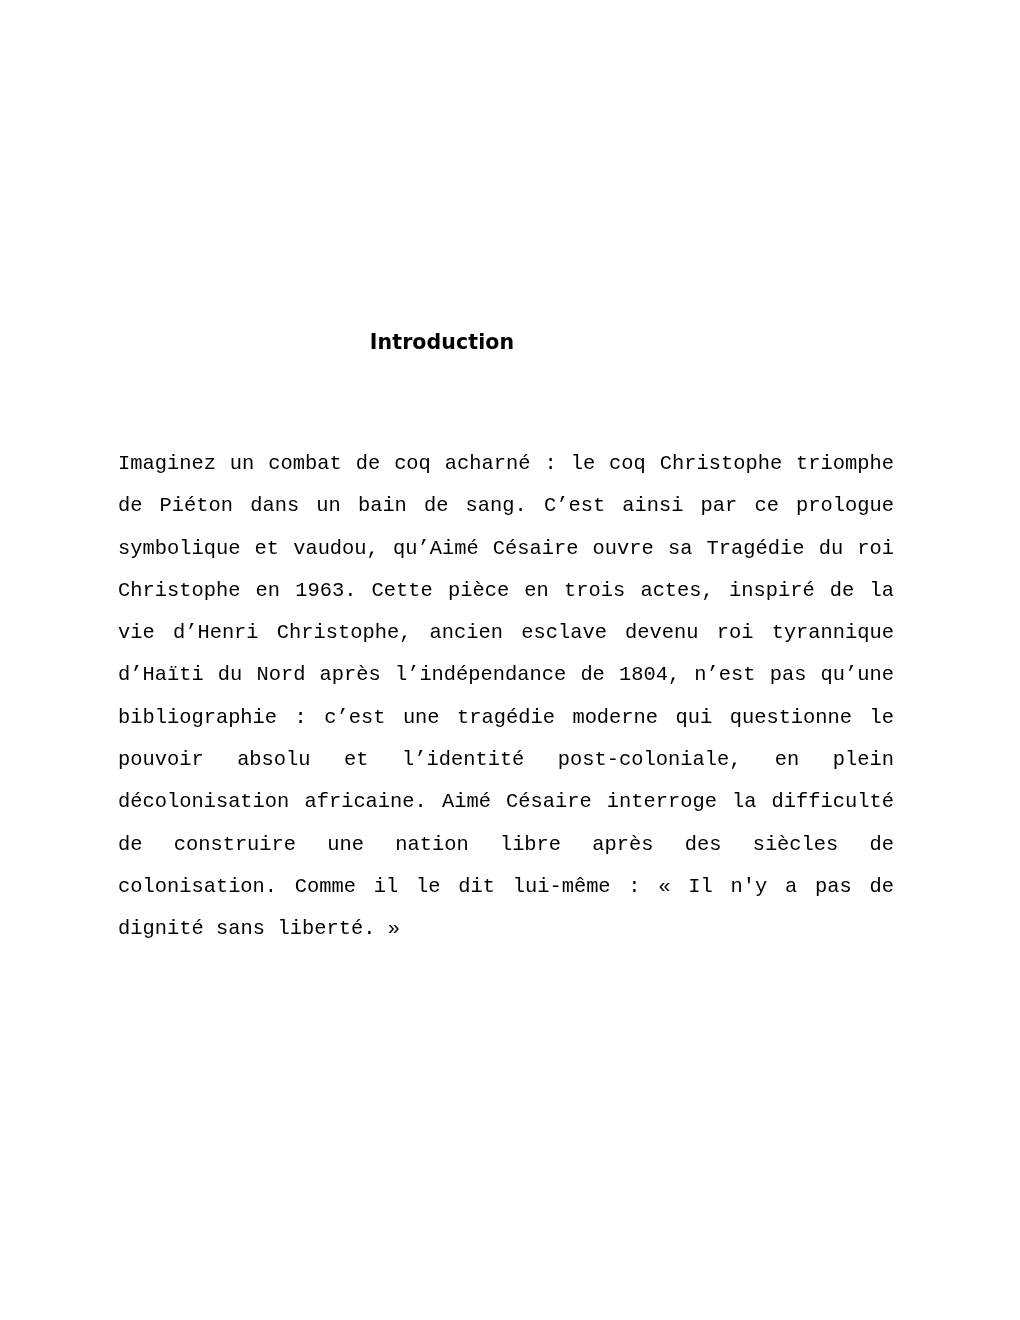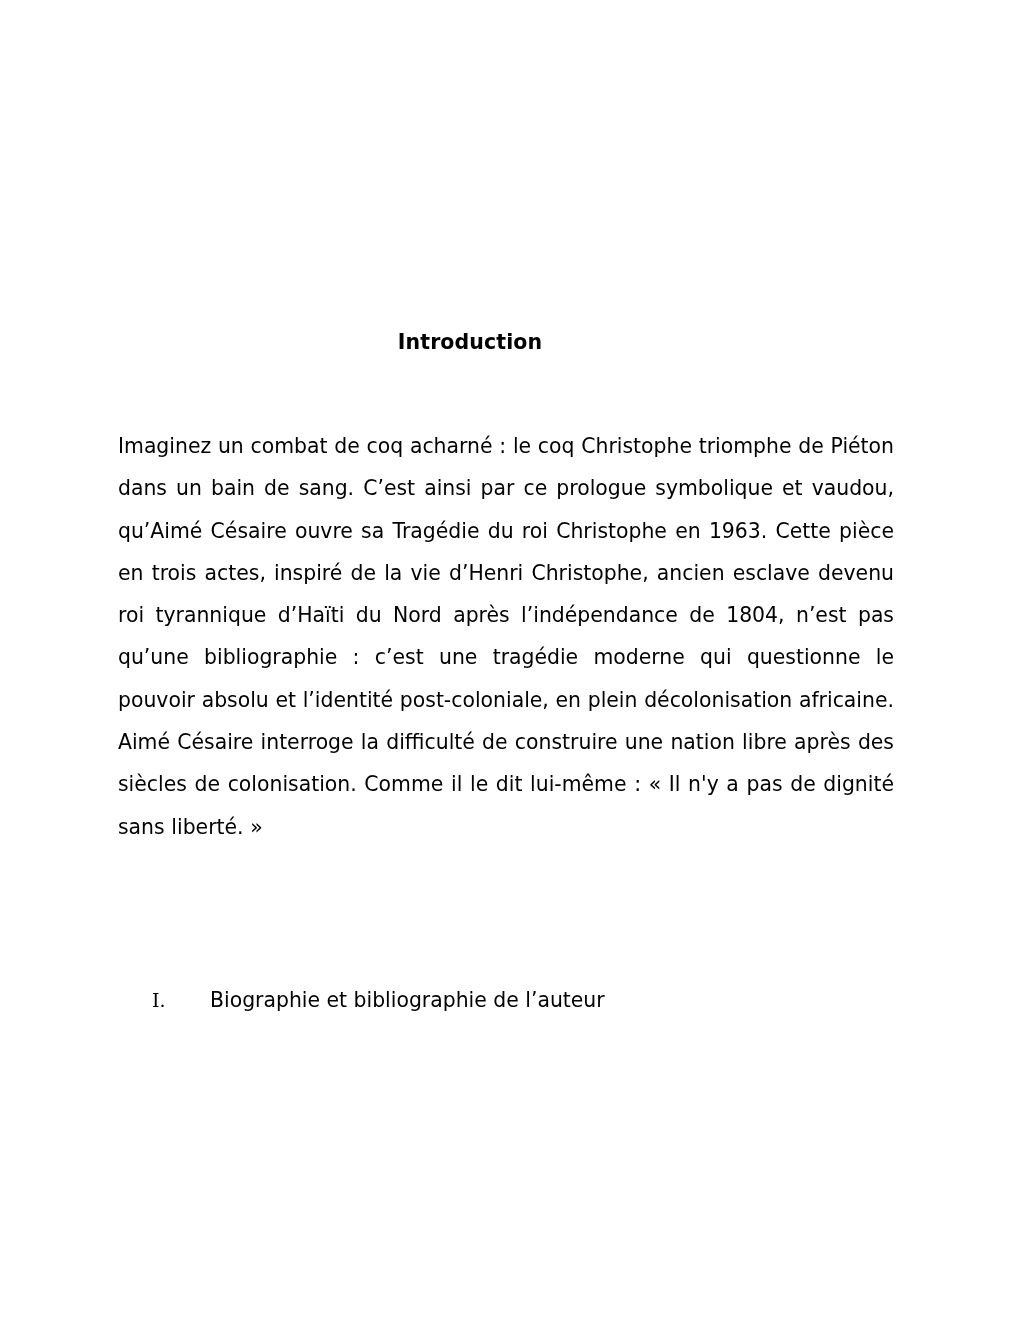--- a/index.html
+++ b/index.html
@@ -25,29 +25,29 @@
     position: absolute;
     left: 0;
     top: 316px;
     width: 884px;          
     text-align: center;
     font-size: 20.5px;
     font-weight: bold;
     letter-spacing: 0.1px;
     line-height: 1.2;
     white-space: nowrap;
-    padding-left: 28px;
   }
 
   
   .body-block {
     position: absolute;
     left: 118px;
-    top: 425px;
+    top: 443px;
     width: 776px;
+    font-family: Liberation Mono, monospace;
   }
 
   .body-paragraph {
     margin: 0;
     font-size: 20.4px;
     line-height: 42.3px;
     text-align: justify;
     text-justify: inter-word;
     word-spacing: 0.2px;
     hyphens: none;
@@ -93,18 +93,15 @@
 <body>
 
 <div class="page">
 
   <h1 class="doc-title">Introduction</h1>
 
   <div class="body-block">
     <p class="body-paragraph"><span class="lb">Imaginez un combat de coq acharné : le coq Christophe triomphe</span> <span class="lb">de Piéton dans un bain de sang. C’est ainsi par ce prologue</span> <span class="lb">symbolique et vaudou, qu’Aimé Césaire ouvre sa Tragédie du roi</span> <span class="lb">Christophe en 1963. Cette pièce en trois actes, inspiré de la vie</span> <span class="lb">d’Henri Christophe, ancien esclave devenu roi tyrannique d’Haïti</span> <span class="lb">du Nord après l’indépendance de 1804, n’est pas qu’une</span> <span class="lb">bibliographie : c’est une tragédie moderne qui questionne le</span> <span class="lb">pouvoir absolu et l’identité post-coloniale, en plein décolonisation</span> <span class="lb">africaine. Aimé Césaire interroge la difficulté de construire une</span> <span class="lb">nation libre après des siècles de colonisation. Comme il le dit lui-</span><span class="lb">même : « Il n'y a pas de dignité sans liberté. »</span></p>
   </div>
 
-  <div class="section-1">
-    <span class="numeral">I.</span><span class="heading-text">Biographie et bibliographie de l’auteur</span>
-  </div>
 
 
 </div>
 
 </body></html>

